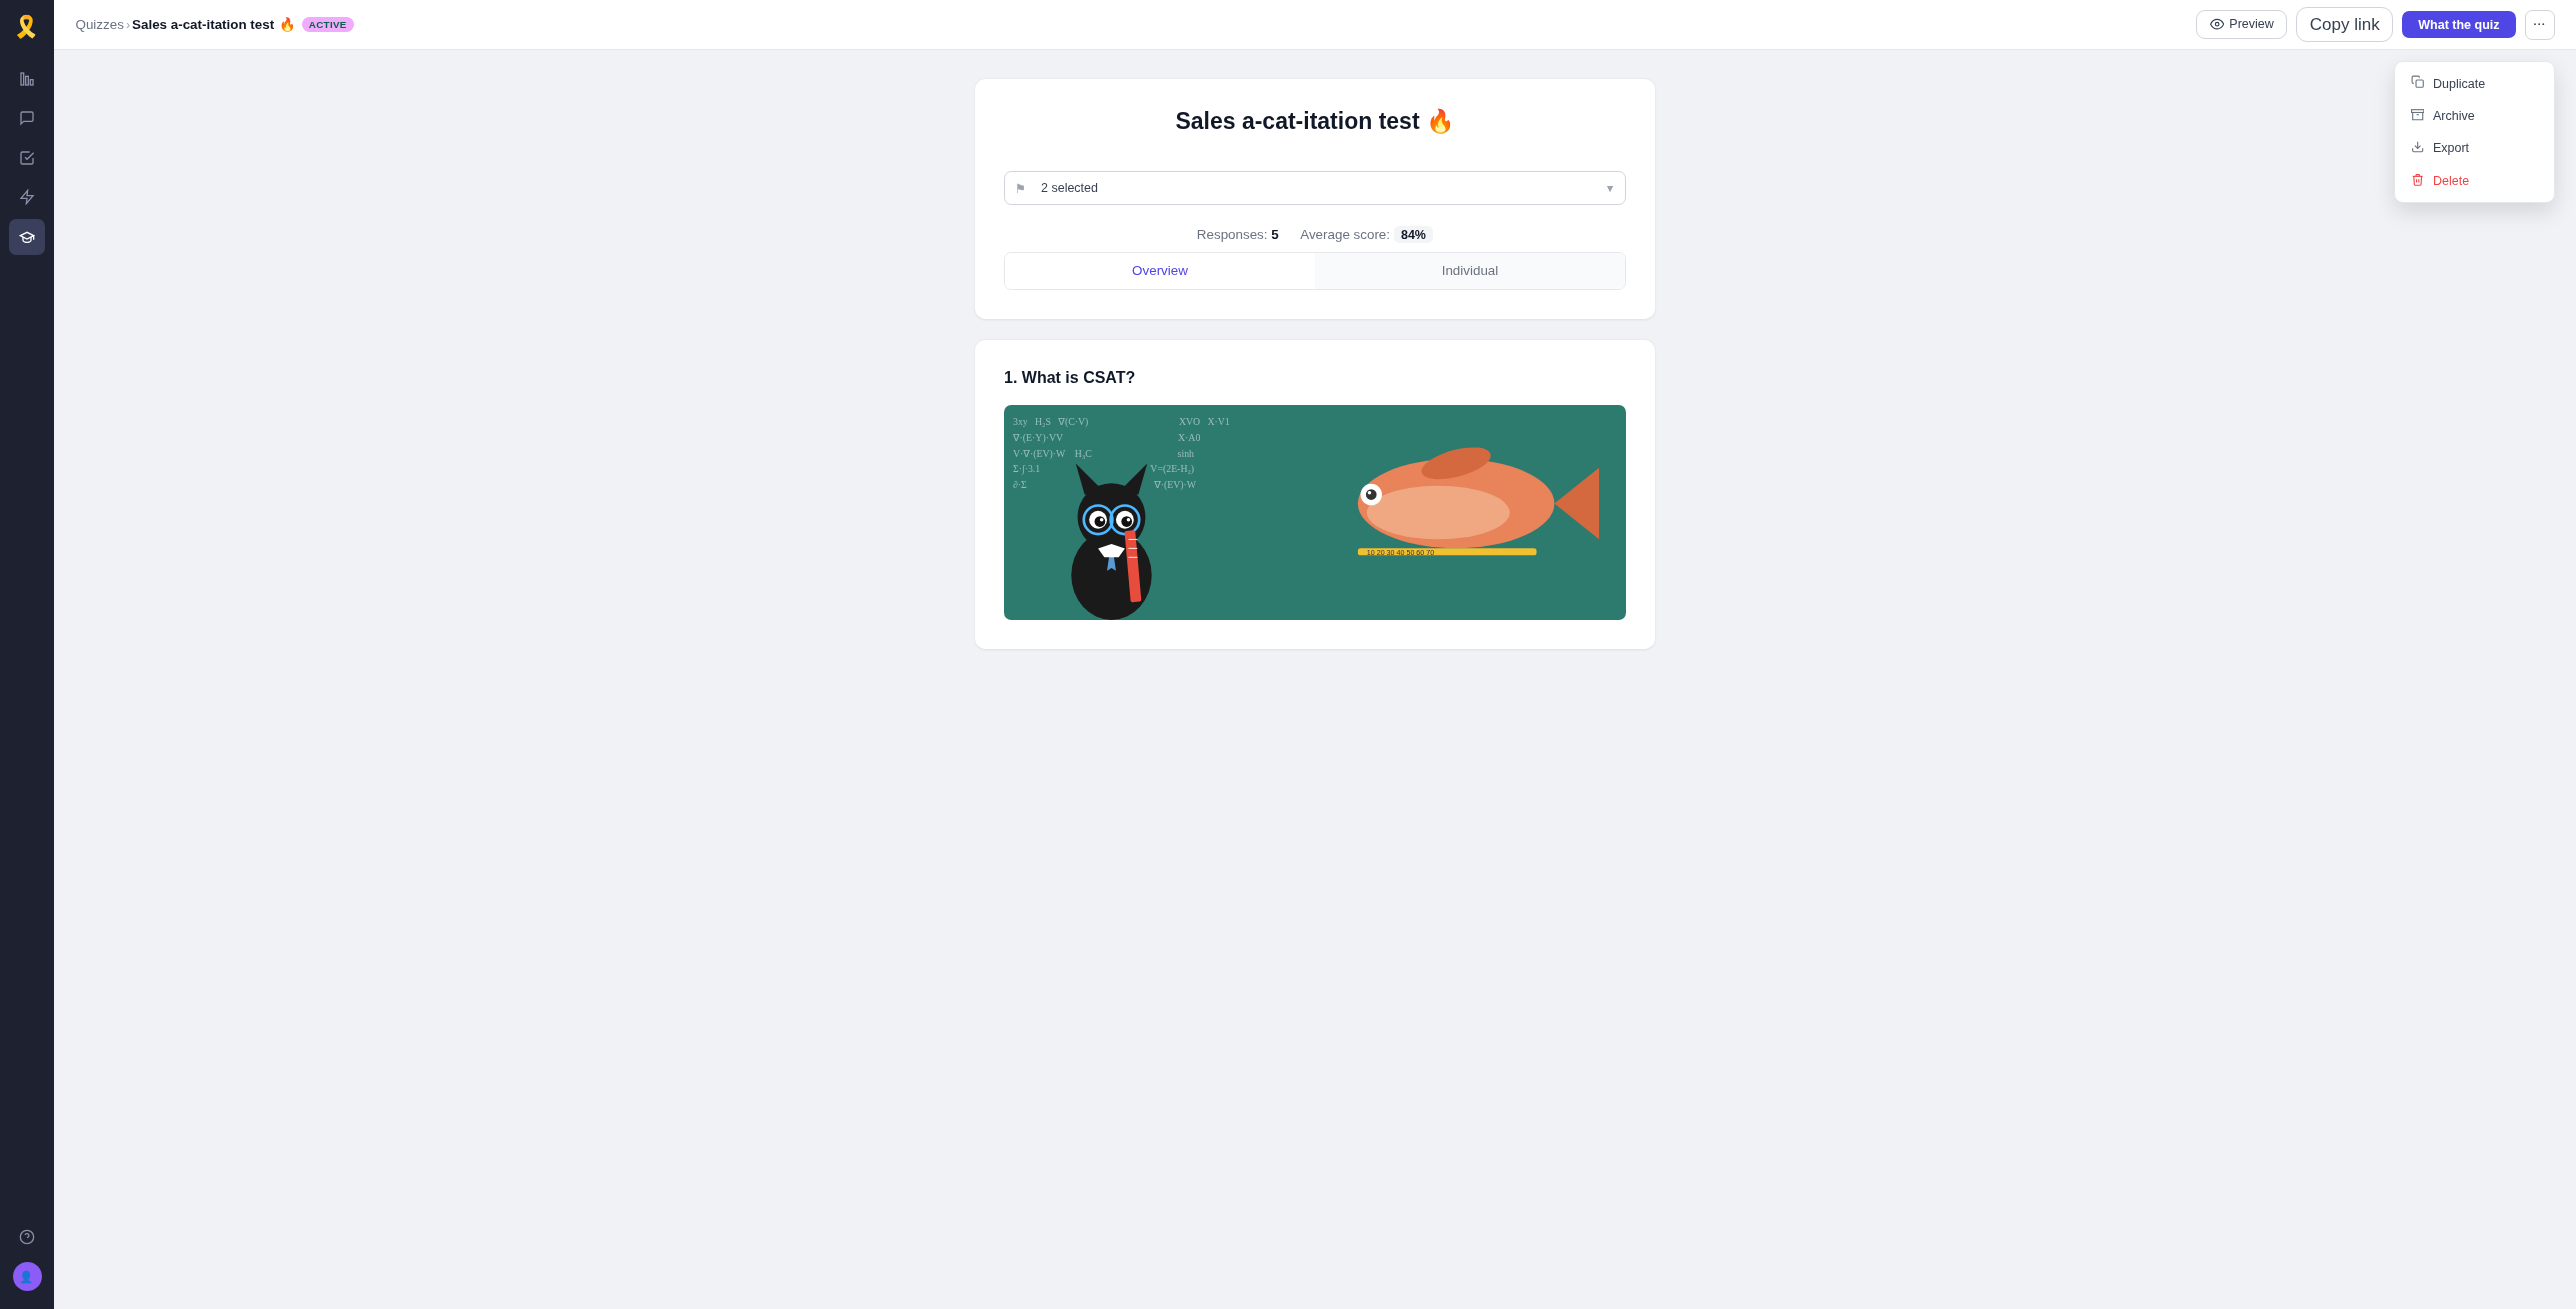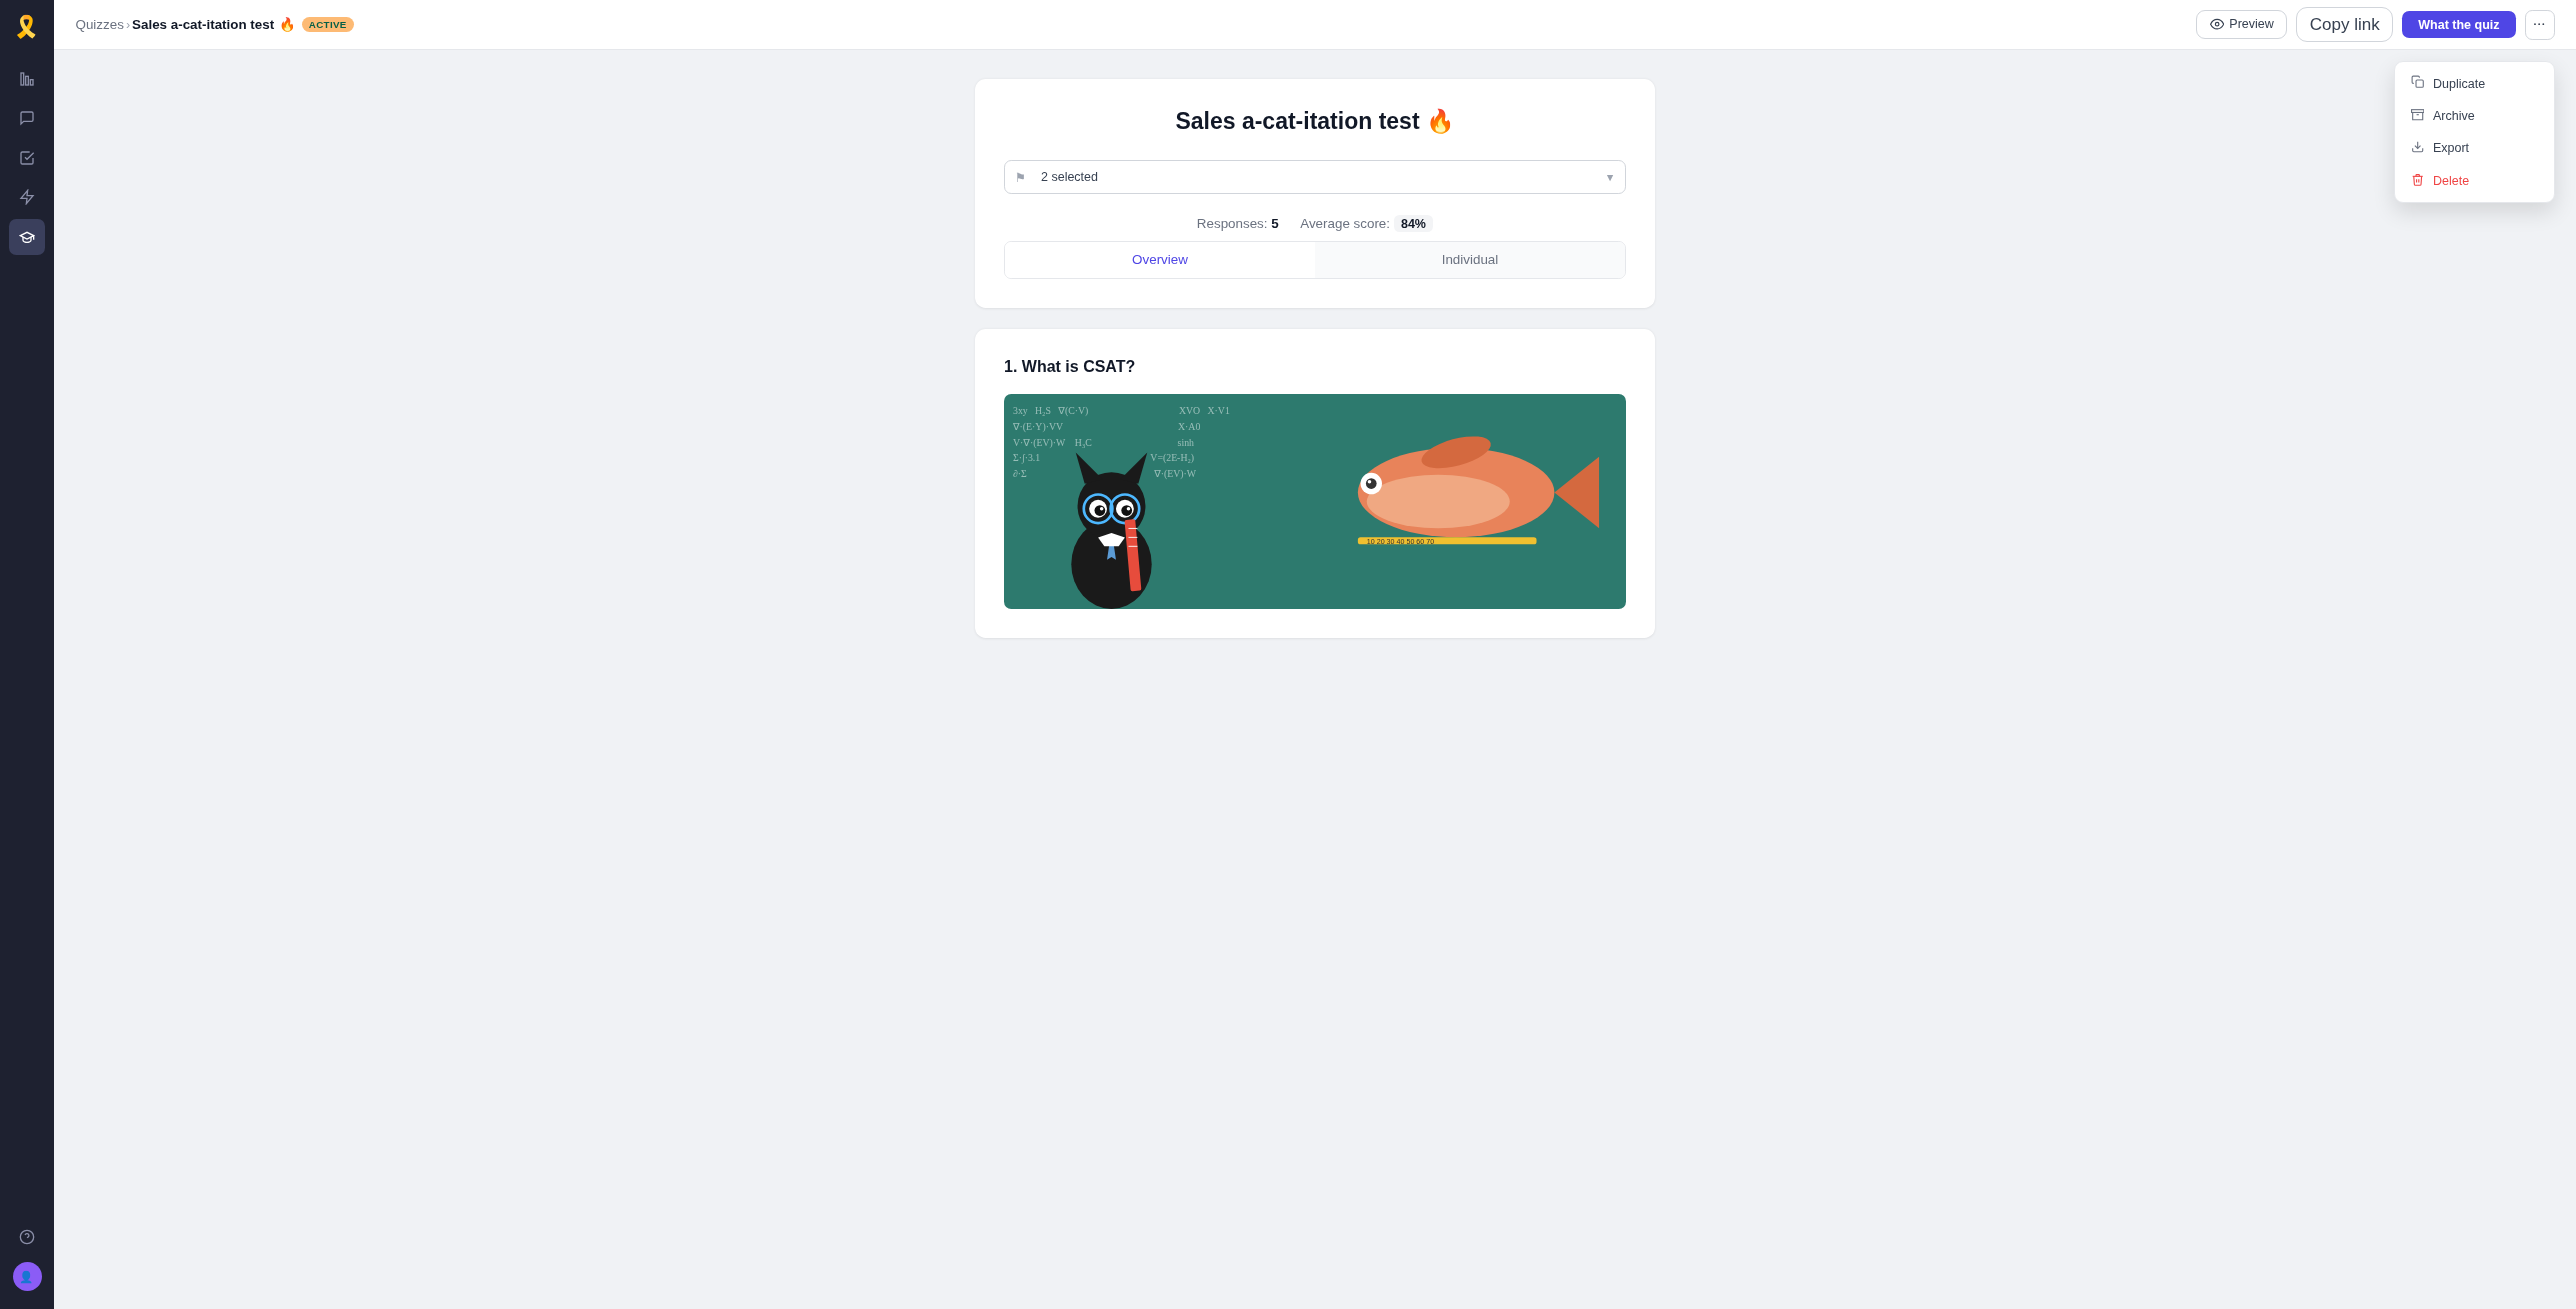--- a/index.html
+++ b/index.html
@@ -96,21 +96,21 @@
     .breadcrumb-separator { color: #9ca3af; font-size: 12.5px; }
     .breadcrumb-current {
       font-size: 13.4px;
       font-weight: 600;
       color: #111827;
       display: flex;
       align-items: center;
       gap: 5.4px;
     }
     .active-badge {
-      background: #fdba74;
+      background: #f0abfc;
       color: #065f46;
       font-size: 9.8px;
       font-weight: 600;
       padding: 1.8px 7.2px;
       border-radius: 10.7px;
       text-transform: uppercase;
       letter-spacing: 0.3px;
       text-align: right;
     }
     .header-actions {
@@ -182,21 +182,21 @@
       padding: 29px;
       width: 680px;
       box-shadow: 0 0.9px 2.7px rgba(0,0,0,0.08);
     }
 
     .card-title {
       text-align: center;
       font-size: 23px;
       font-weight: 700;
       color: #111827;
-      margin-bottom: 25px;
+      margin-bottom: 36px;
     }
 
     
     .select-wrapper {
       position: relative;
       margin-bottom: 21.5px;
     }
     .select-field {
       width: 100%;
       padding: 9px 32px 9px 36px;

